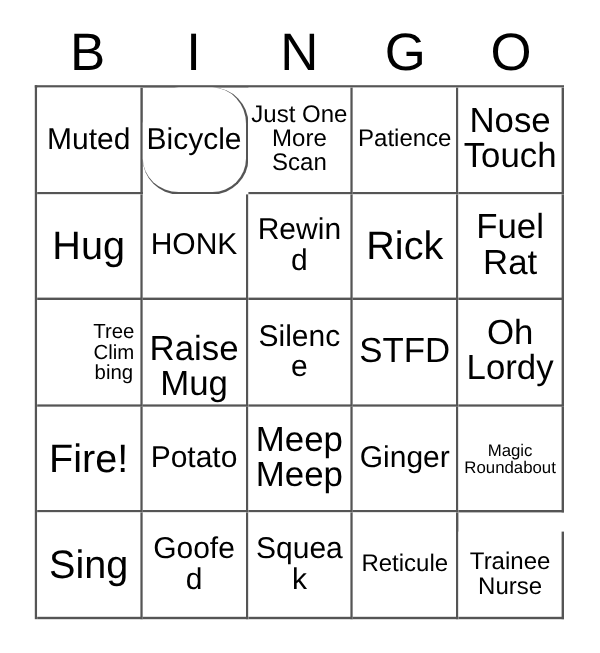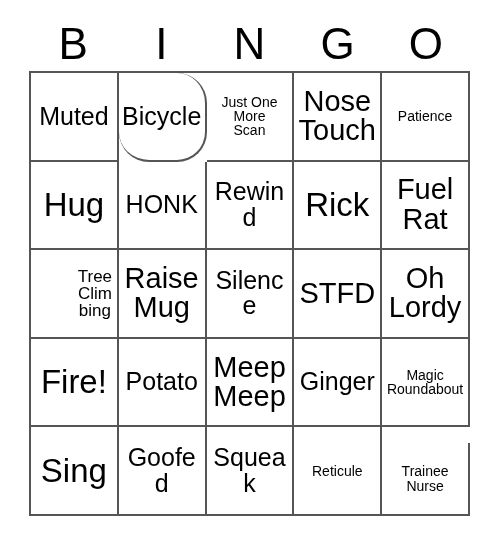--- a/index.html
+++ b/index.html
@@ -78,21 +78,21 @@
     line-height: 1.02;
     color: #000000;
     white-space: pre-line;
     word-break: break-word;
   }
 
   
   .fs-xl   { font-size: 33px; }
   .fs-lg   { font-size: 29px; }
   .fs-md   { font-size: 25px; }
-  .fs-sm   { font-size: 14px; }
+  .fs-sm   { font-size: 20px; }
   .fs-xs   { font-size: 17px; }
   .fs-xxs  { font-size: 14px; }
 </style>
 </head>
 <body style="background: rgb(255, 255, 255);">
 
 <div id="card">
 
   <div id="header-row">
     <div class="header-letter">B</div>
@@ -109,25 +109,25 @@
       </div>
     <div class="cell" style="border-color: rgb(85, 85, 85); border-radius: 30px;">
         <span class="cell-text fs-md">Bicycle</span>
       </div>
     <div class="cell" style="border-color: rgb(85, 85, 85);">
         <span class="cell-text fs-sm">Just One
 More
 Scan</span>
       </div>
     <div class="cell" style="border-color: rgb(85, 85, 85);">
+        <span class="cell-text fs-sm">Patience</span>
+      </div>
+    <div class="cell" style="border-color: rgb(85, 85, 85);">
         <span class="cell-text fs-lg">Nose
 Touch</span>
-      </div>
-    <div class="cell" style="border-color: rgb(85, 85, 85);">
-        <span class="cell-text fs-sm">Patience</span>
       </div>
 
     <div class="cell" style="border-color: rgb(85, 85, 85);">
         <span class="cell-text fs-xl">Hug</span>
       </div>
     <div class="cell" style="border-color: rgb(85, 85, 85);">
         <span class="cell-text fs-md">HONK</span>
       </div>
     <div class="cell" style="border-color: rgb(85, 85, 85);">
         <span class="cell-text fs-md">Rewind</span>
@@ -137,21 +137,21 @@
       </div>
     <div class="cell" style="border-color: rgb(85, 85, 85);">
         <span class="cell-text fs-lg">Fuel
 Rat</span>
       </div>
 
     <div class="cell" style="border-color: rgb(85, 85, 85); padding-left: 44px;">
         <span class="cell-text fs-xs">Tree
 Climbing</span>
       </div>
-    <div class="cell" style="border-color: rgb(85, 85, 85);">
+    <div class="cell" style="border-color: rgb(85, 85, 85); align-items: flex-end;">
         <span class="cell-text fs-lg">Raise
 Mug</span>
       </div>
     <div class="cell" style="border-color: rgb(85, 85, 85);">
         <span class="cell-text fs-md">Silence</span>
       </div>
     <div class="cell" style="border-color: rgb(85, 85, 85);">
         <span class="cell-text fs-lg">STFD</span>
       </div>
     <div class="cell" style="border-color: rgb(85, 85, 85);">

